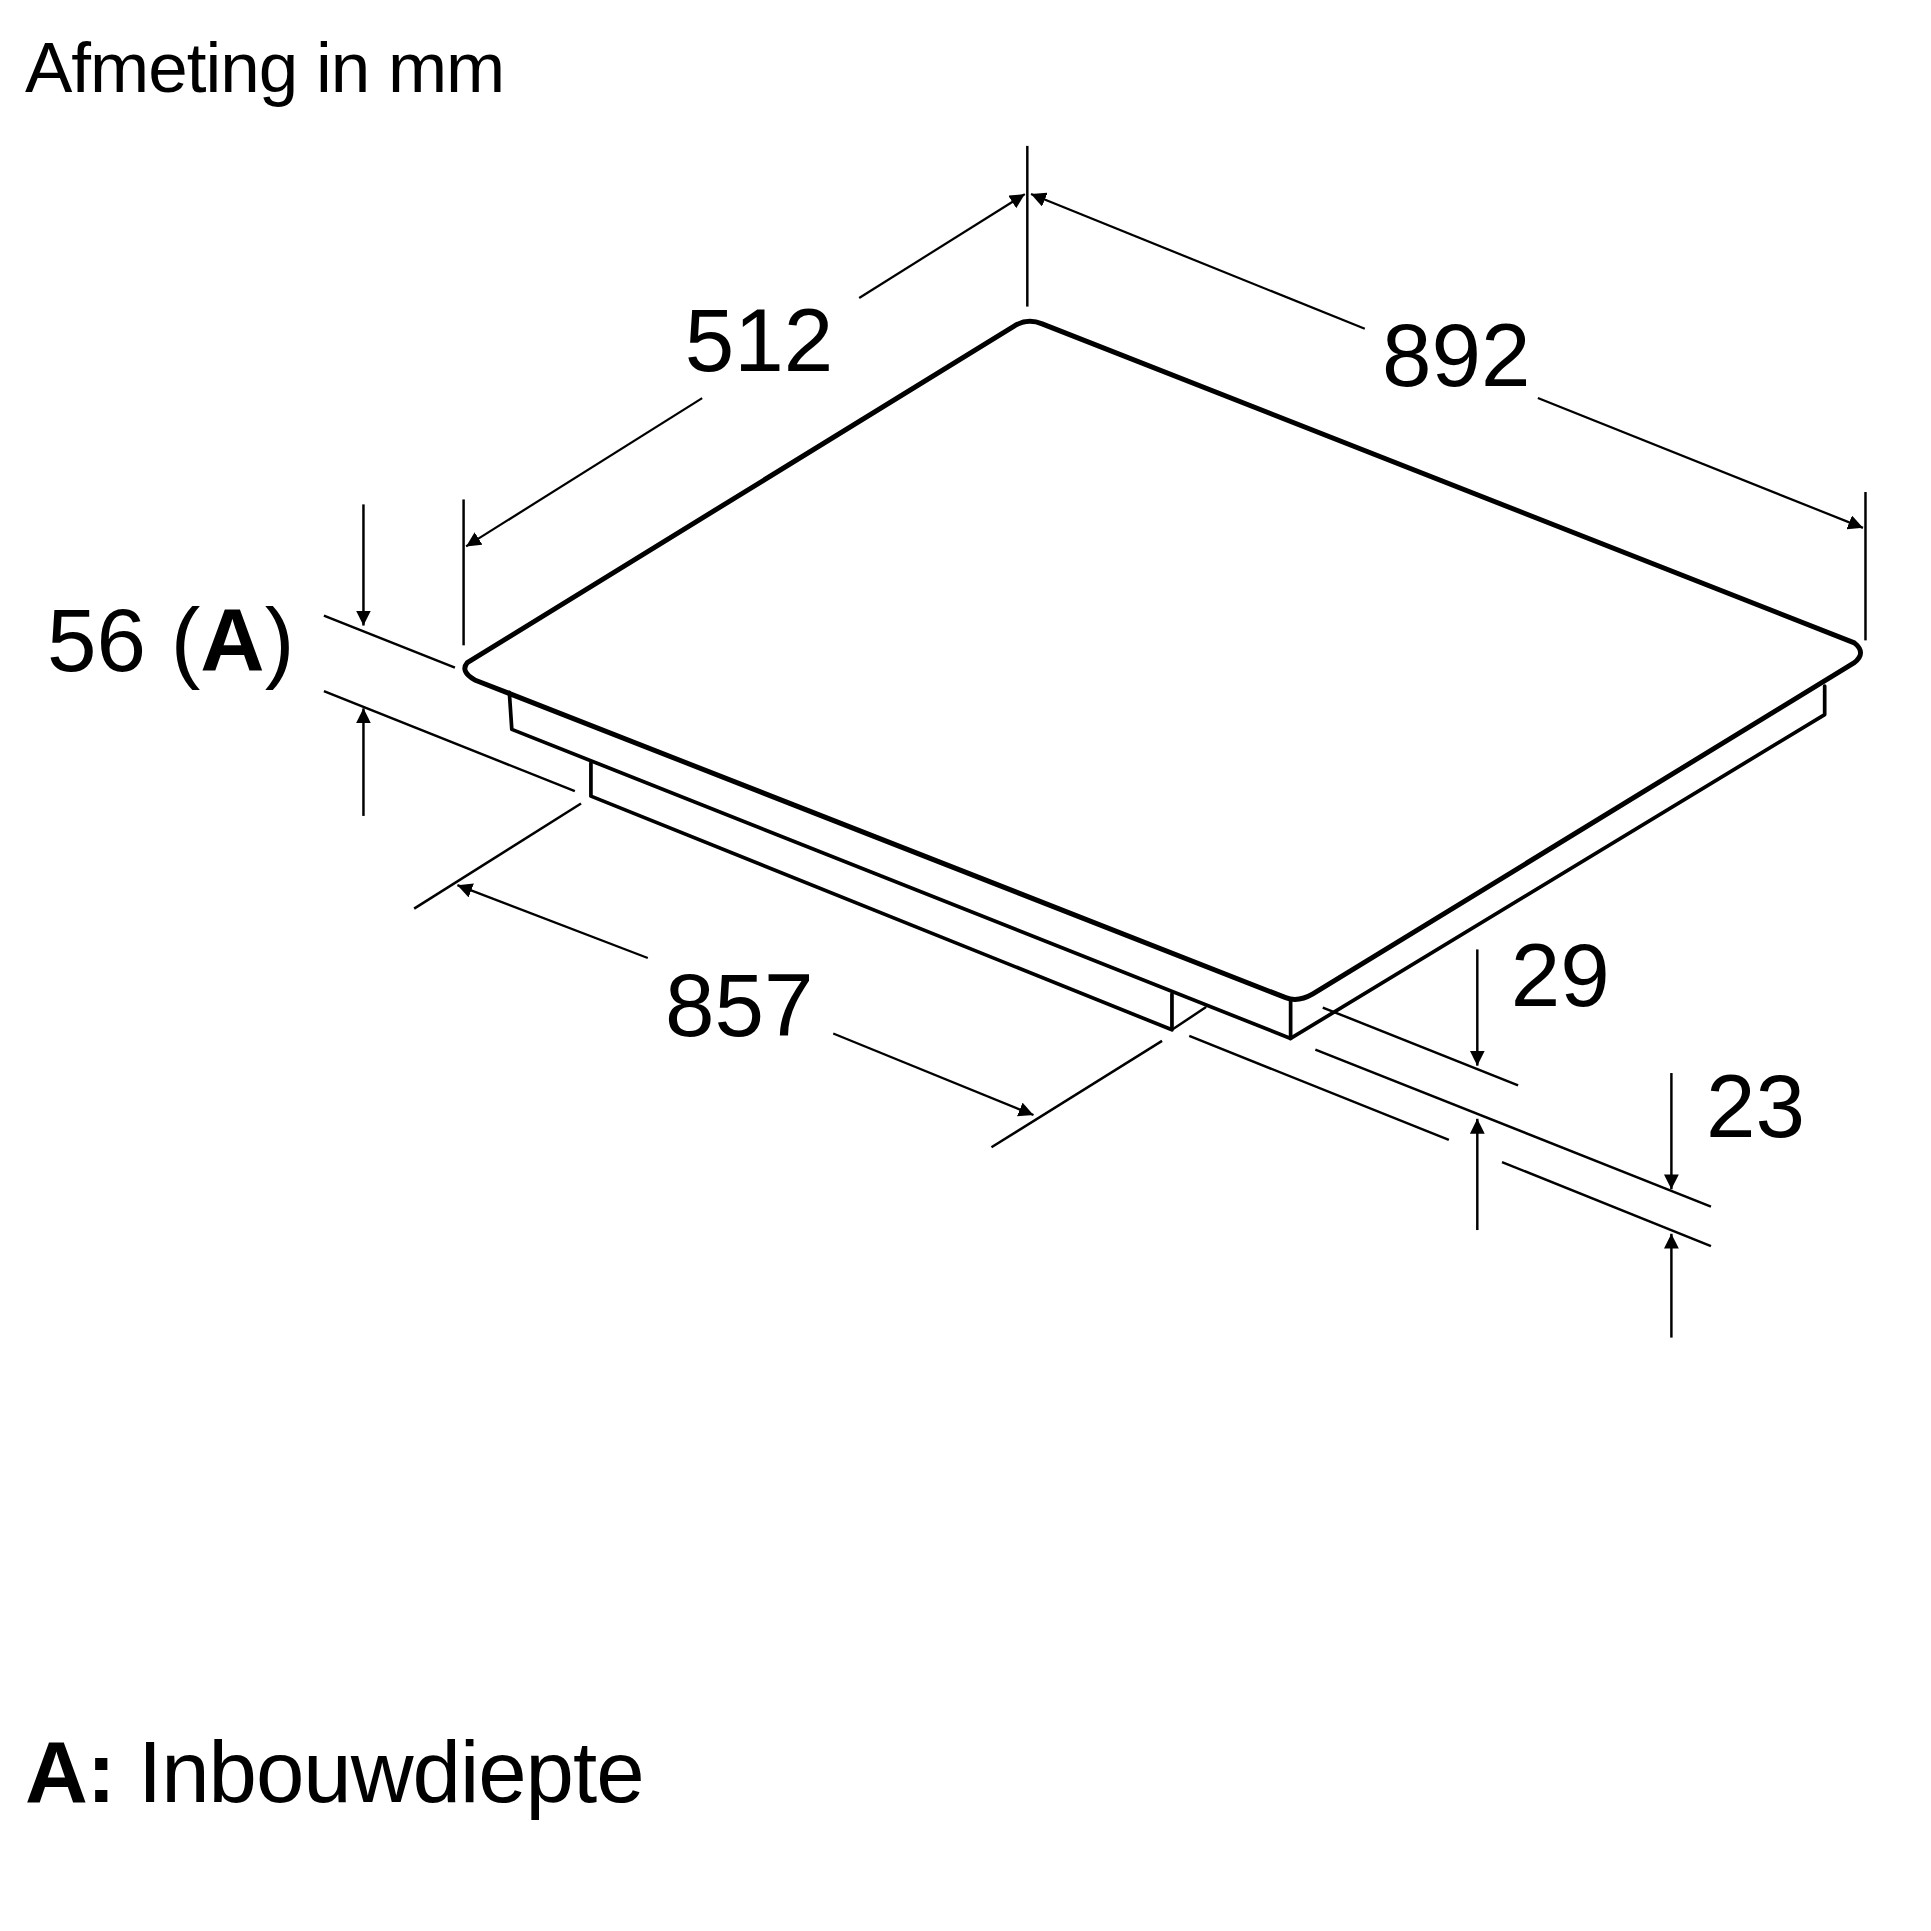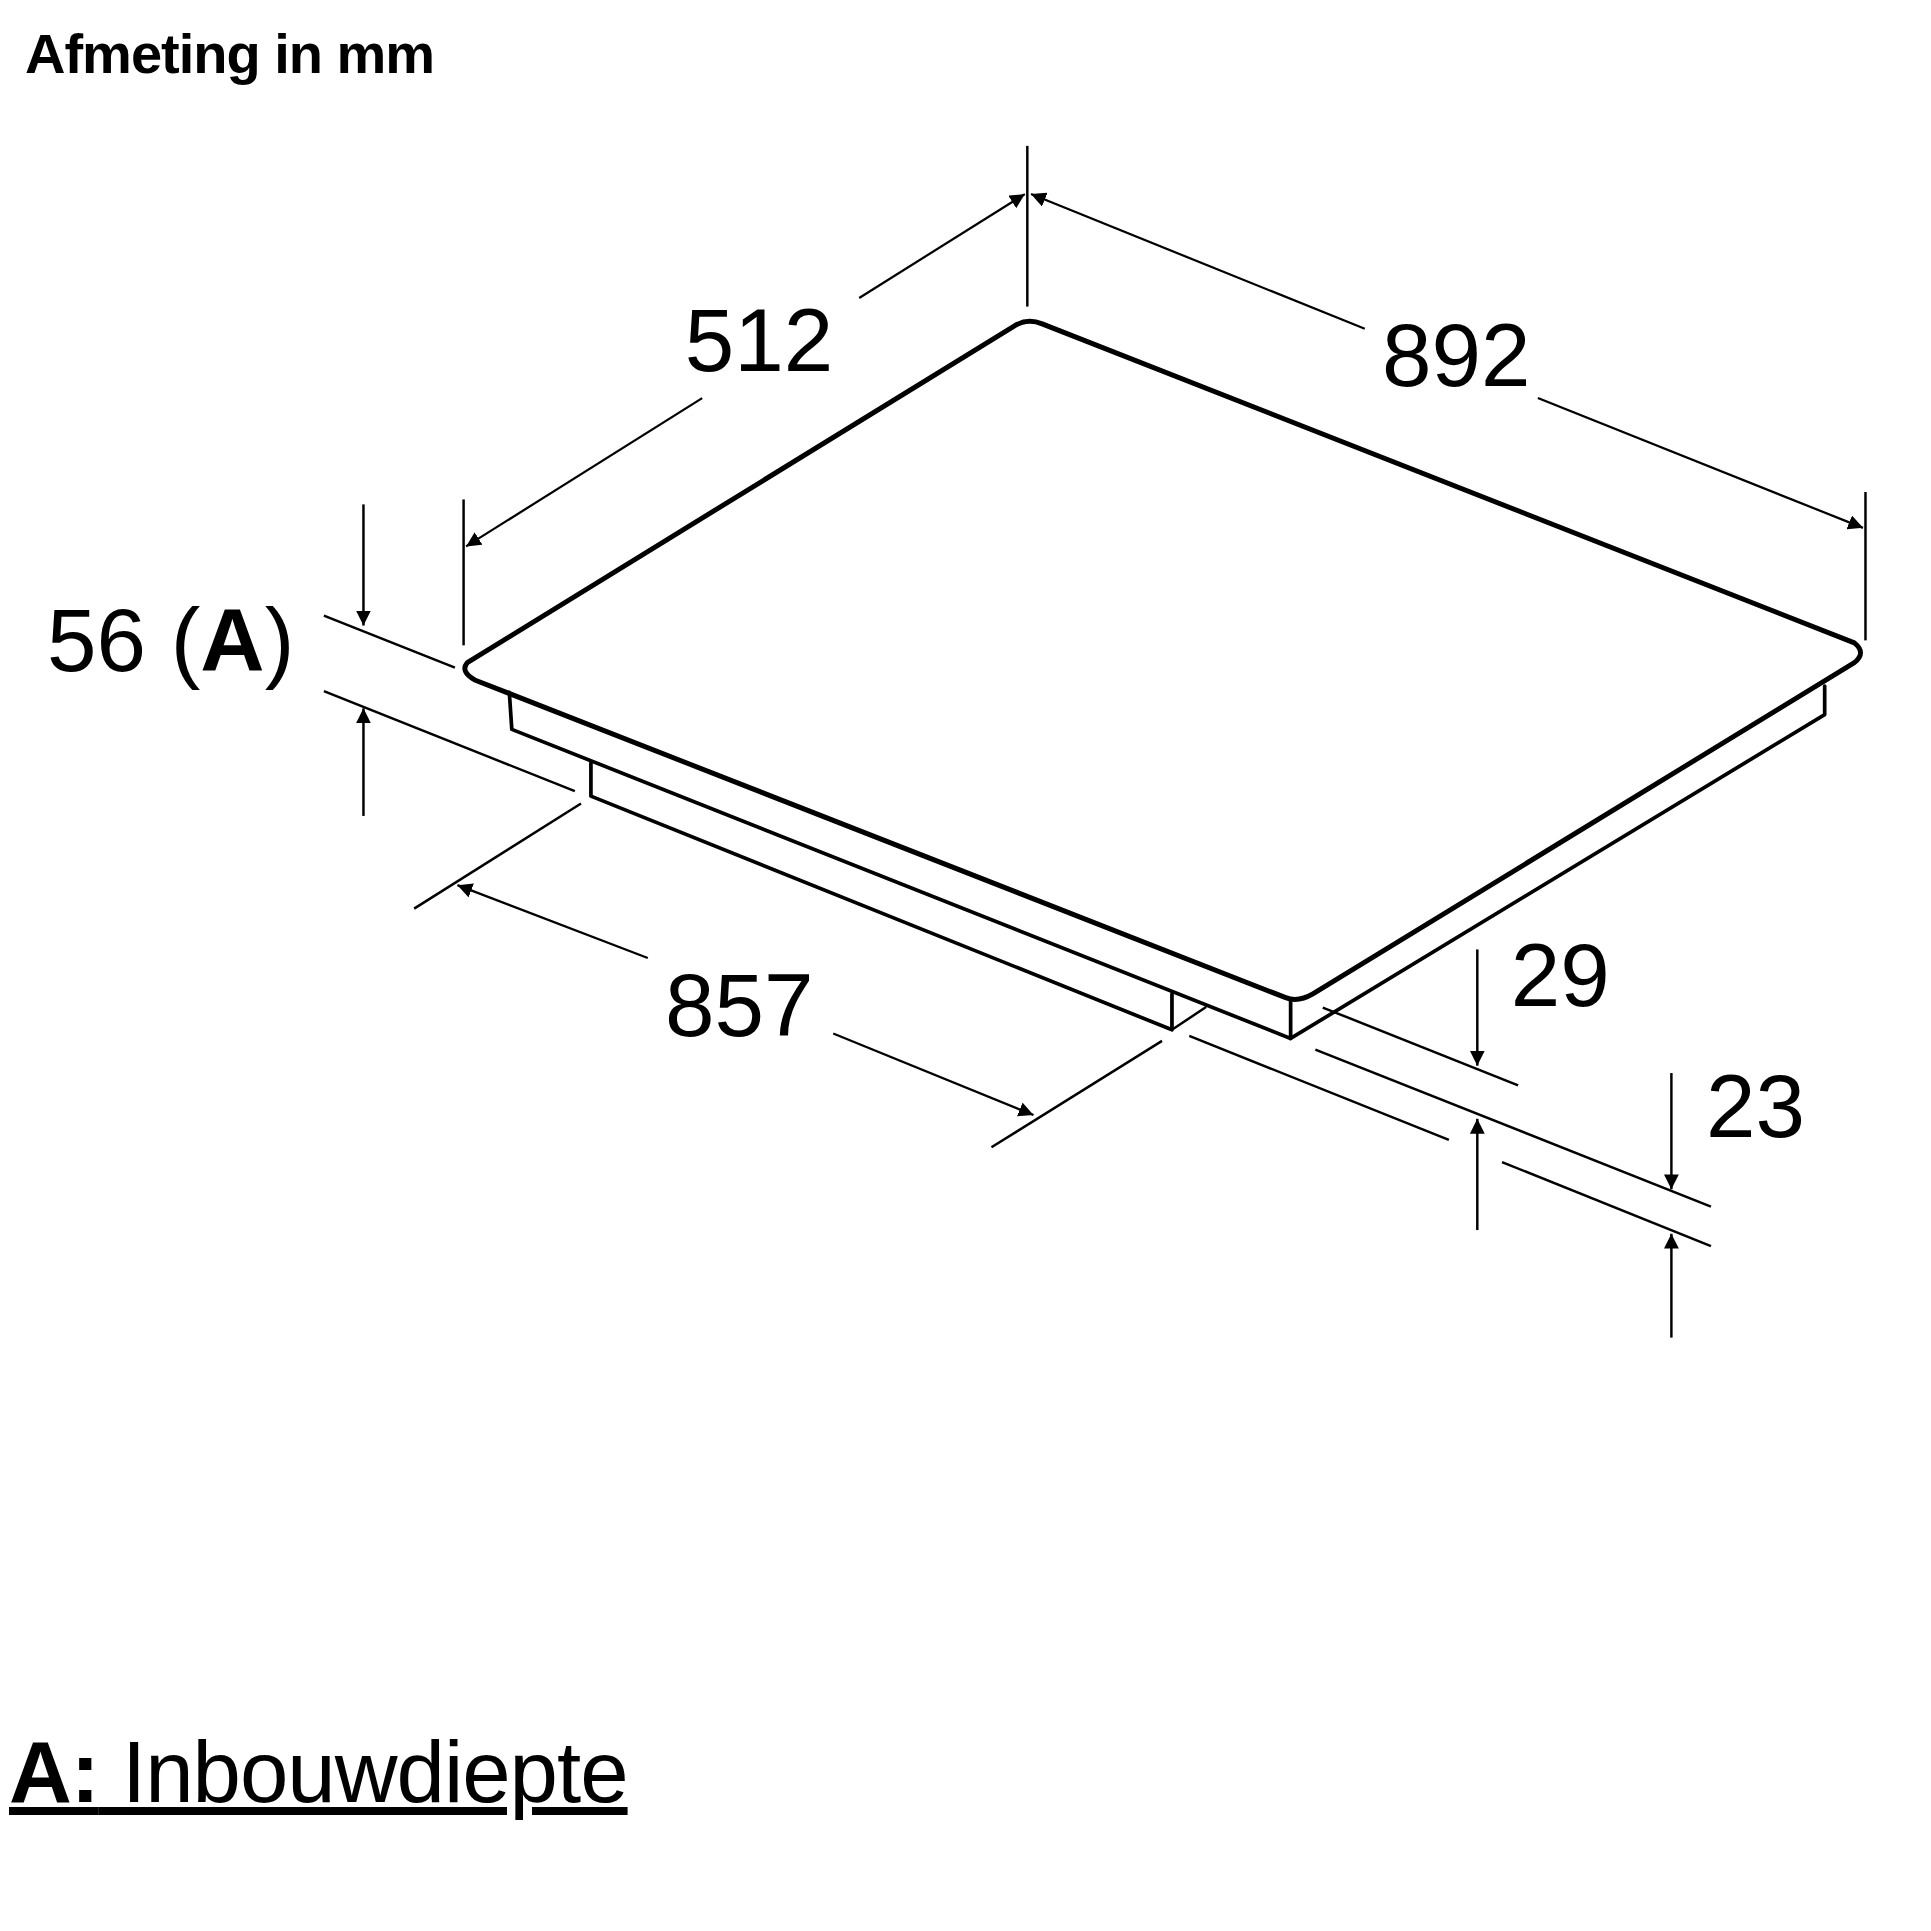--- a/index.html
+++ b/index.html
@@ -1,18 +1,18 @@
 <!DOCTYPE html>
 <html><head>
   <meta charset="utf-8">
   <style>
     html, body { margin: 0; padding: 0; background: #ffffff; }
     body { width: 1931px; height: 1931px; position: relative; overflow: hidden; font-family: "Liberation Sans", sans-serif; color: #000; }
-    .title { position: absolute; left: 25px; top: 5px; font-size: 56px; line-height: 97px; font-weight: bold; letter-spacing: -1px; }
-    .legend { position: absolute; left: 9px; top: 1723px; font-size: 87px; line-height: 97px; letter-spacing: -1px; text-decoration: underline; }
+    .title { position: absolute; left: 25px; top: 19px; font-size: 71px; line-height: 97px; font-weight: normal; letter-spacing: -1px; }
+    .legend { position: absolute; left: 25px; top: 1723px; font-size: 87px; line-height: 97px; letter-spacing: -1px; }
     .legend .key { font-weight: bold; }
     svg.drawing { position: absolute; left: 0; top: 0; width: 1931px; height: 1931px; }
     svg text { font-family: "Liberation Sans", sans-serif; fill: #000; }
   </style>
 </head>
 <body>
 
 <div class="title">Afmeting in mm</div>
 
 <svg class="drawing" viewBox="0 0 1562 1562" xmlns="http://www.w3.org/2000/svg">

